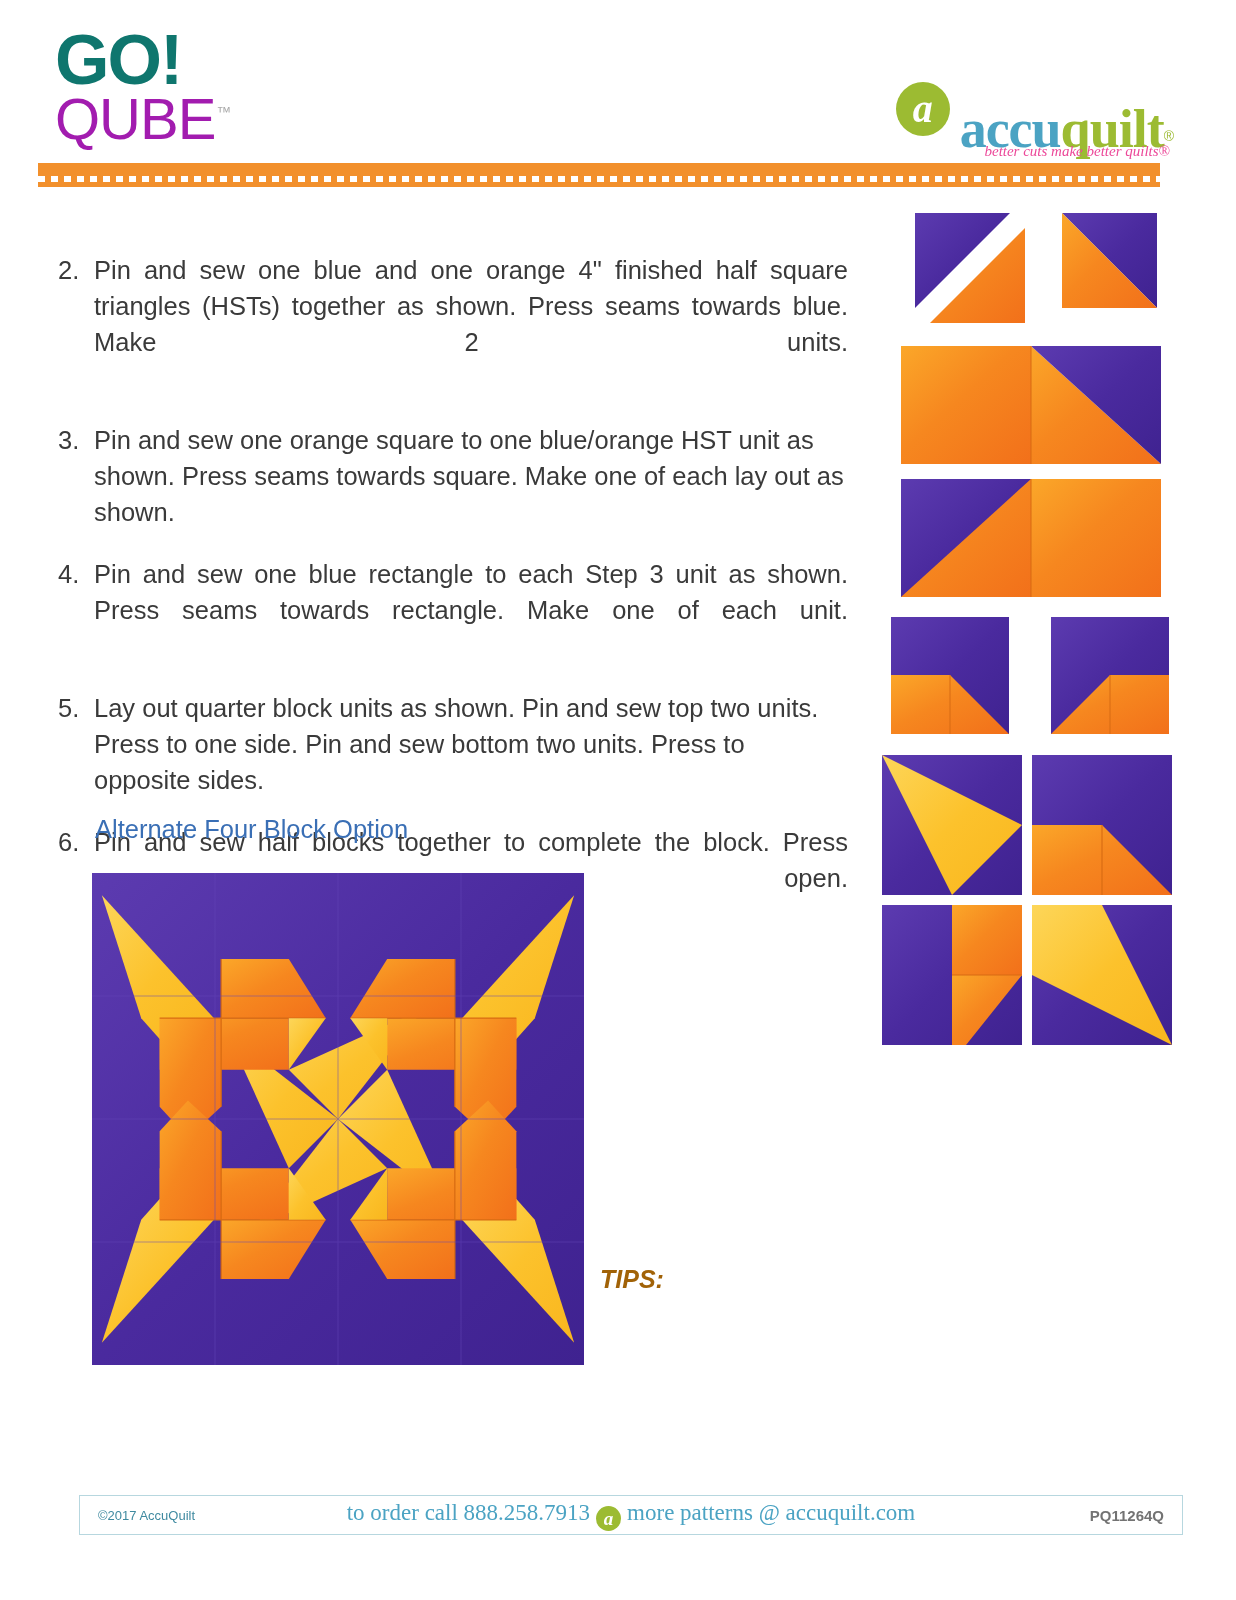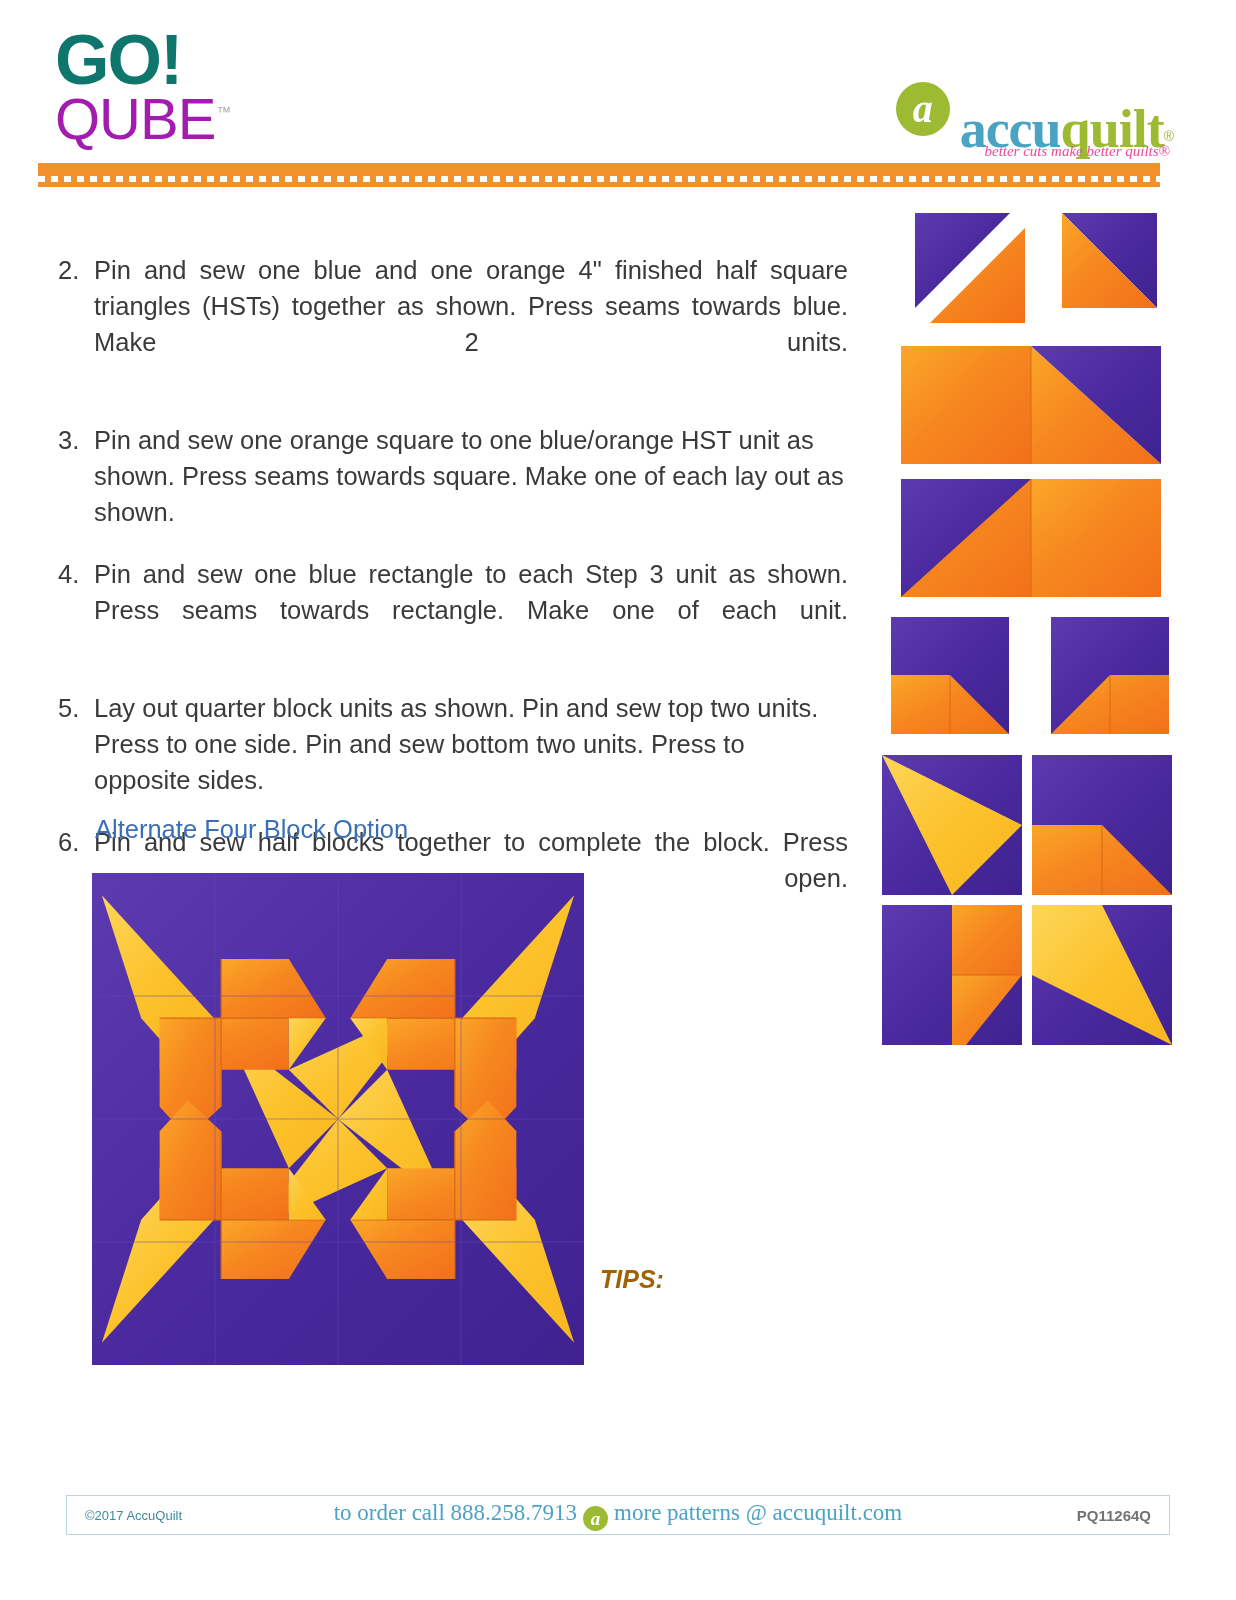--- a/index.html
+++ b/index.html
@@ -194,21 +194,21 @@
   #art-step2 { left: 885px; top: 205px; }
   #art-step3a { left: 900px; top: 345px; }
   #art-step3b { left: 900px; top: 478px; }
   #art-step4  { left: 885px; top: 613px; }
   #art-step56 { left: 877px; top: 750px; }
   #art-altblock { left: 92px; top: 873px; }
 
   
   #footer {
     position: absolute;
-    left: 66px;
+    left: 79px;
     top: 1495px;
     width: 1104px;
     height: 40px;
     border: 1px solid #B7D7DF;
     box-sizing: border-box;
     display: flex;
     align-items: center;
   }
   #footer-copyright {
     position: absolute;

